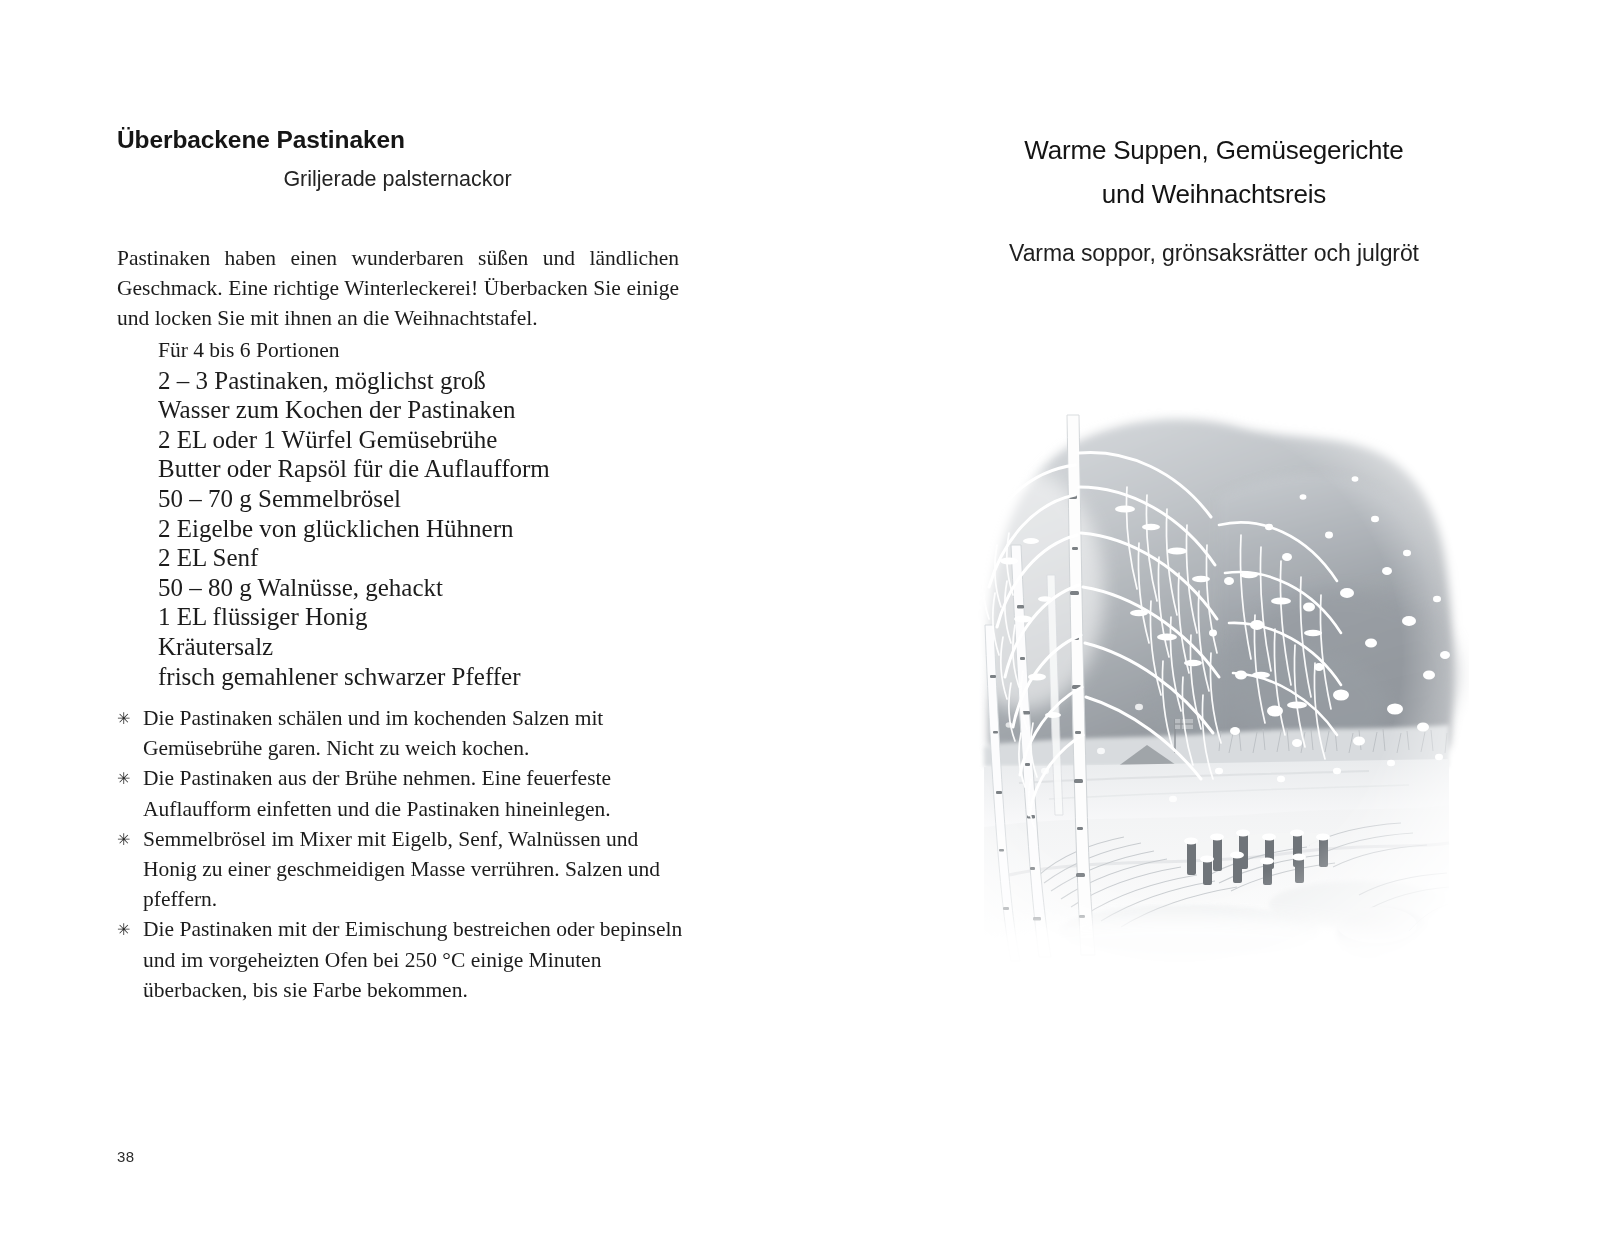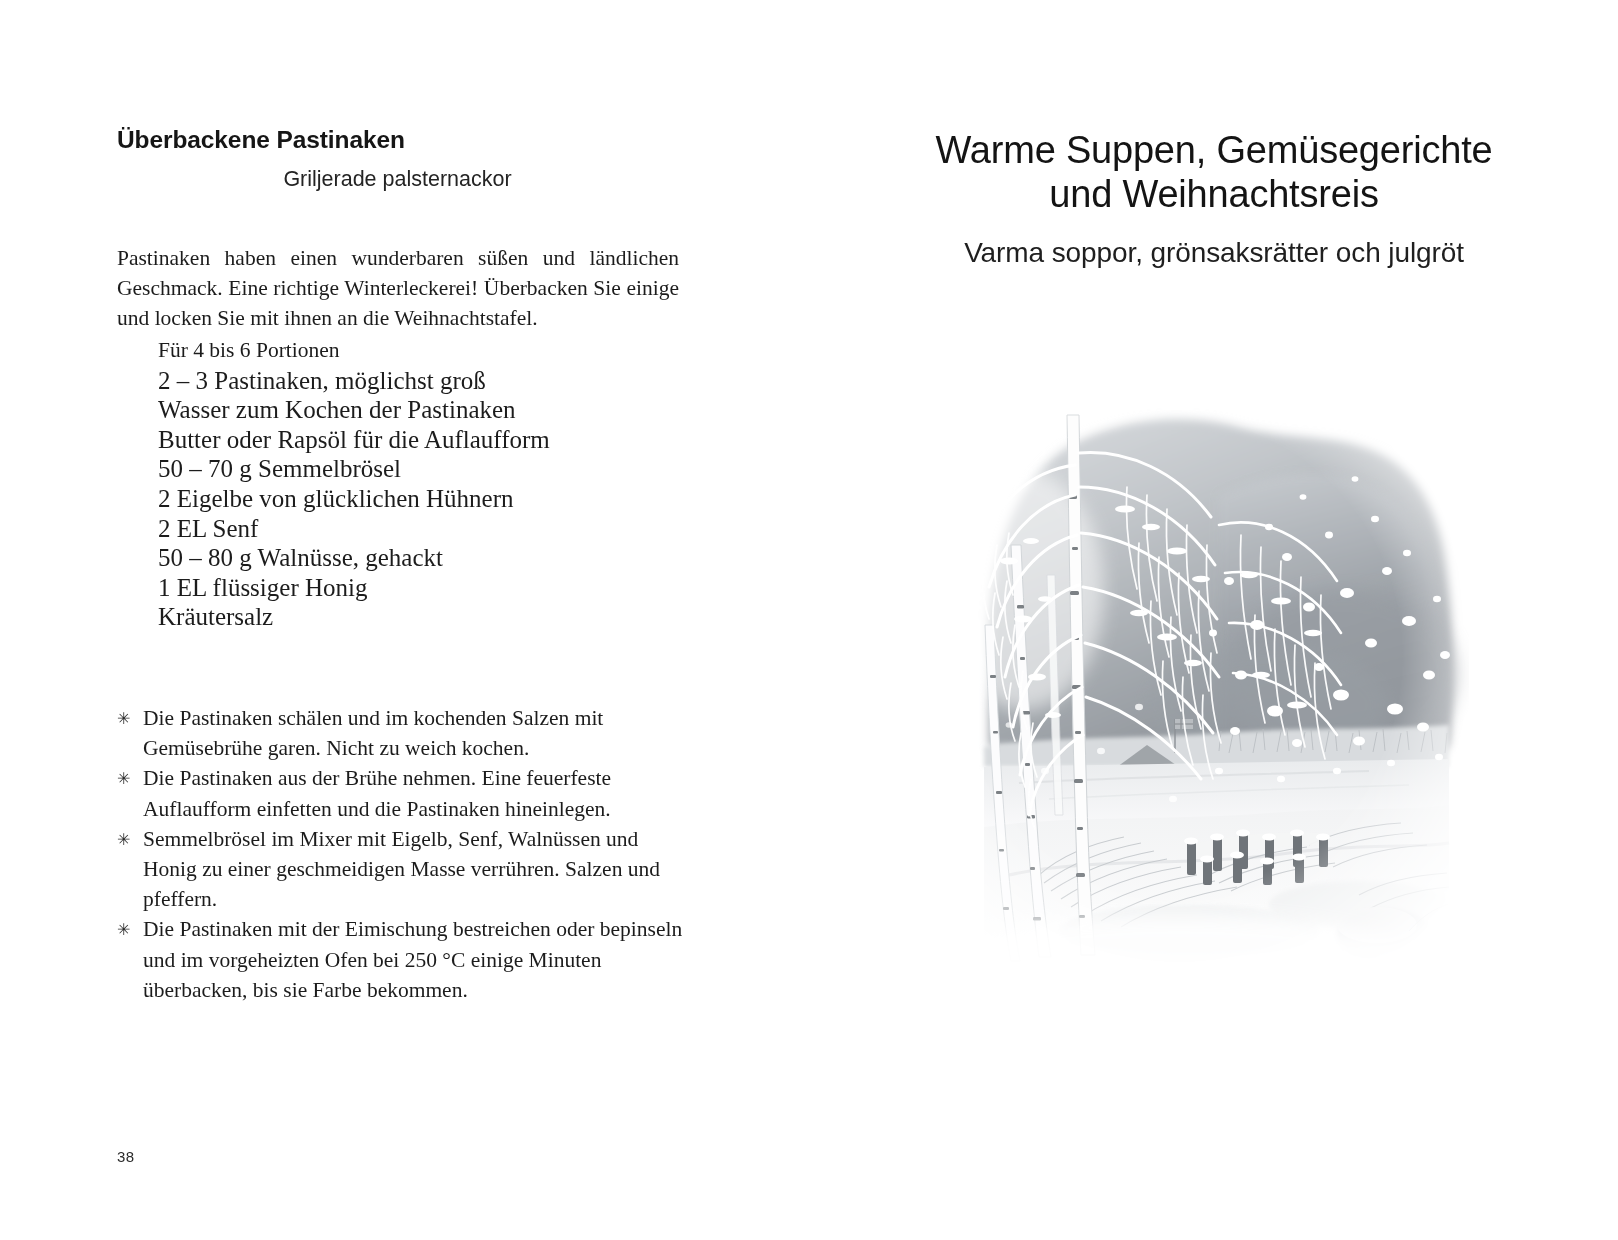--- a/index.html
+++ b/index.html
@@ -140,30 +140,30 @@
   .chapter-block {
     position: absolute;
     left: 60px;
     top: 128px;
     width: 690px;
     text-align: center;
   }
   .chapter-title {
     font-family: "Liberation Sans", "DejaVu Sans", sans-serif;
     font-weight: normal;
-    font-size: 38px;
+    font-size: 26px;
     line-height: 44px;
     color: #141414;
     letter-spacing: -0.2px;
     margin: 0;
   }
   .chapter-subtitle {
     font-family: "Liberation Sans", "DejaVu Sans", sans-serif;
     font-weight: normal;
-    font-size: 28px;
+    font-size: 23px;
     line-height: 34px;
     color: #1f1f1f;
     margin: 20px 0 0 0;
     letter-spacing: -0.1px;
   }
 
   
   .illustration {
     position: absolute;
     left: 80px;
@@ -188,27 +188,29 @@
       <h1 class="recipe-title">Überbackene Pastinaken</h1>
       <h2 class="recipe-subtitle">Griljerade palsternackor</h2>
     </div>
 
     <p class="recipe-intro">Pastinaken haben einen wunderbaren süßen und ländlichen Geschmack. Eine richtige Winterleckerei! Überbacken Sie einige und locken Sie mit ihnen an die Weihnachtstafel.</p>
 
     <div class="ingredients">
       <div class="serving">Für 4 bis 6 Portionen</div>
       <div class="ing">2 – 3 Pastinaken, möglichst groß</div>
       <div class="ing">Wasser zum Kochen der Pastinaken</div>
+      <div class="ing">2 EL oder 1 Würfel Gemüsebrühe</div>
       <div class="ing">Butter oder Rapsöl für die Auflaufform</div>
       <div class="ing">50 – 70 g Semmelbrösel</div>
       <div class="ing">2 Eigelbe von glücklichen Hühnern</div>
       <div class="ing">2 EL Senf</div>
       <div class="ing">50 – 80 g Walnüsse, gehackt</div>
       <div class="ing">1 EL flüssiger Honig</div>
       <div class="ing">Kräutersalz</div>
+      <div class="ing">frisch gemahlener schwarzer Pfeffer</div>
     </div>
 
     <ul class="steps">
       <li class="step">
         <span class="step-bullet">✳</span>
         <span>Die Pastinaken schälen und im kochenden Salzen mit Gemüsebrühe garen. Nicht zu weich kochen.</span>
       </li>
       <li class="step">
         <span class="step-bullet">✳</span>
         <span>Die Pastinaken aus der Brühe nehmen. Eine feuerfeste Auflaufform einfetten und die Pastinaken hineinlegen.</span>

